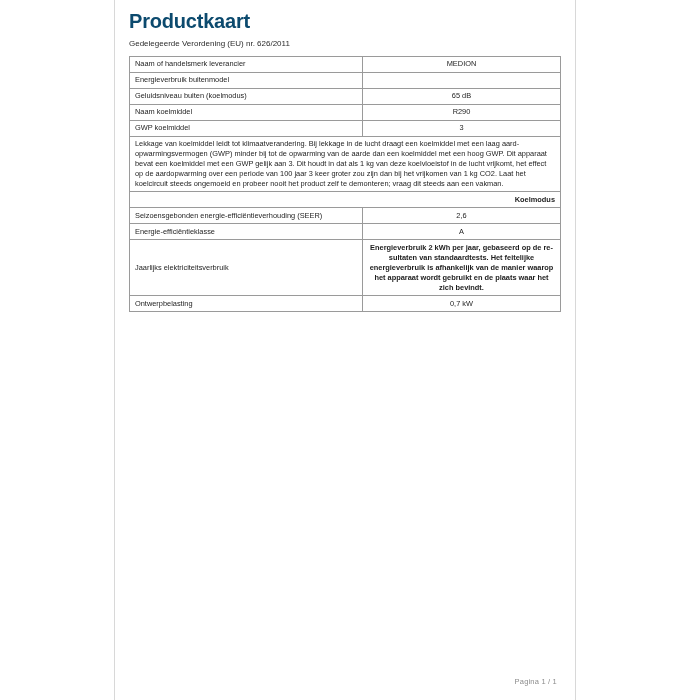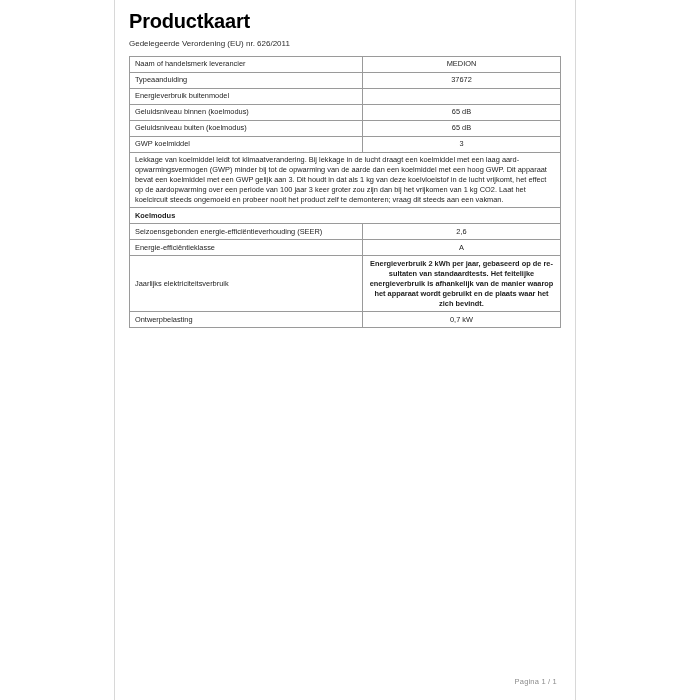--- a/index.html
+++ b/index.html
@@ -77,21 +77,21 @@
     text-align: left;
     font-weight: normal;
     line-height: 1.5;
     padding: 4px 6px 4px 6px;
     hyphens: manual;
     margin-top: 20px;
   }
 
   td.section {
     font-weight: bold;
-    text-align: left;
+    text-align: right;
     padding: 3px 5px;
   }
 
   td.value-block {
     text-align: center;
     font-weight: bold;
     line-height: 1.55;
     padding: 4px 8px;
   }
 
@@ -107,45 +107,41 @@
     color: #8c8c8c;
     letter-spacing: 0.2px;
   }
 </style>
 </head>
 <body>
 
 <div id="page">
   <div class="page-inner">
 
-    <div class="doc-title" style="color: #000000;">Productkaart</div>
+    <div class="doc-title" style="color: #0c4a6e;">Productkaart</div>
 
     <div class="doc-subtitle">Gedelegeerde Verordening (EU) nr. 626/2011</div>
 
     <table class="spec">
       <tbody id="spec-body">
           <tr>
             <td class="label">Naam of handelsmerk leverancier</td>
             <td class="value">MEDION</td>
           </tr>
           <tr>
-            <td class="label">Typeaanduiding</td>
-            <td class="value">37672</td>
-          </tr>
-          <tr>
             <td class="label">Energieverbruik buitenmodel</td>
             <td class="value"></td>
           </tr>
           <tr>
-            <td class="label">Geluidsniveau binnen (koelmodus)</td>
+            <td class="label">Geluidsniveau buiten (koelmodus)</td>
             <td class="value">65 dB</td>
           </tr>
           <tr>
-            <td class="label">Geluidsniveau buiten (koelmodus)</td>
-            <td class="value">65 dB</td>
+            <td class="label">Naam koelmiddel</td>
+            <td class="value">R290</td>
           </tr>
           <tr>
             <td class="label">GWP koelmiddel</td>
             <td class="value">3</td>
           </tr>
           <tr>
             <td class="note" colspan="2">Lekkage van koelmiddel leidt tot klimaatverandering. Bij lekkage in de lucht draagt een koelmiddel met een laag aard­opwarmingsvermogen (GWP) minder bij tot de opwarming van de aarde dan een koelmiddel met een hoog GWP. Dit apparaat bevat een koelmiddel met een GWP gelijk aan 3. Dit houdt in dat als 1 kg van deze koelvloeistof in de lucht vrijkomt, het effect op de aardopwarming over een periode van 100 jaar 3 keer groter zou zijn dan bij het vrijko­men van 1 kg CO2. Laat het koelcircuit steeds ongemoeid en probeer nooit het product zelf te demonteren; vraag dit steeds aan een vakman.</td>
           </tr>
           <tr>
             <td class="section" colspan="2">Koelmodus</td>

